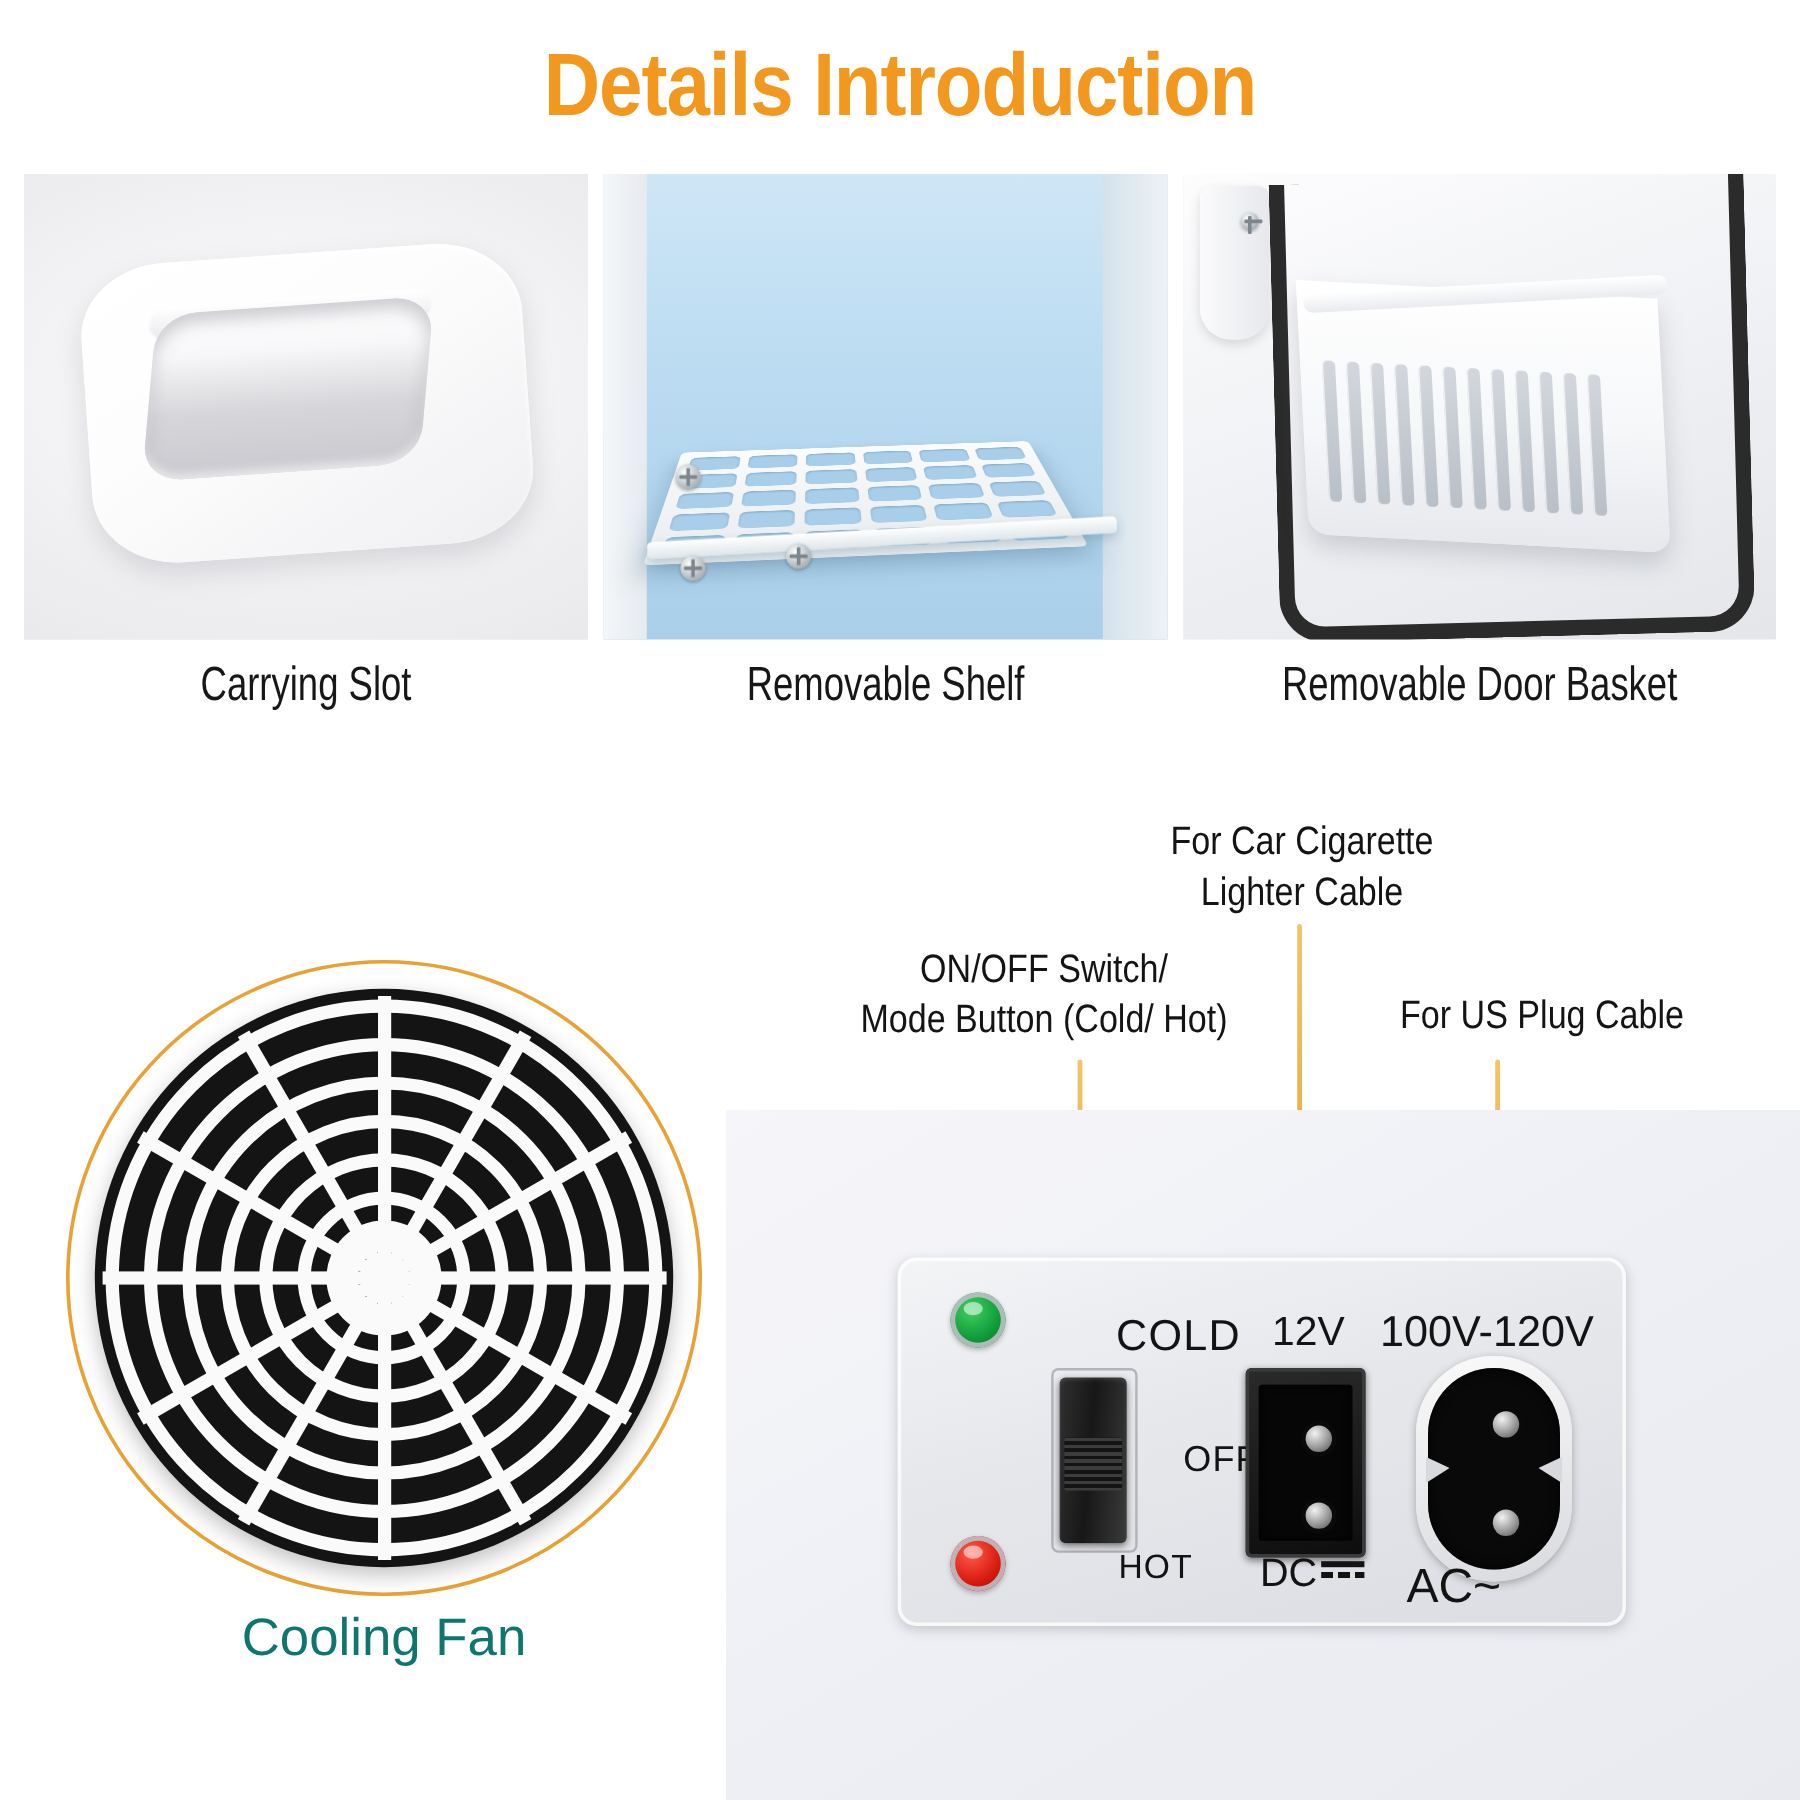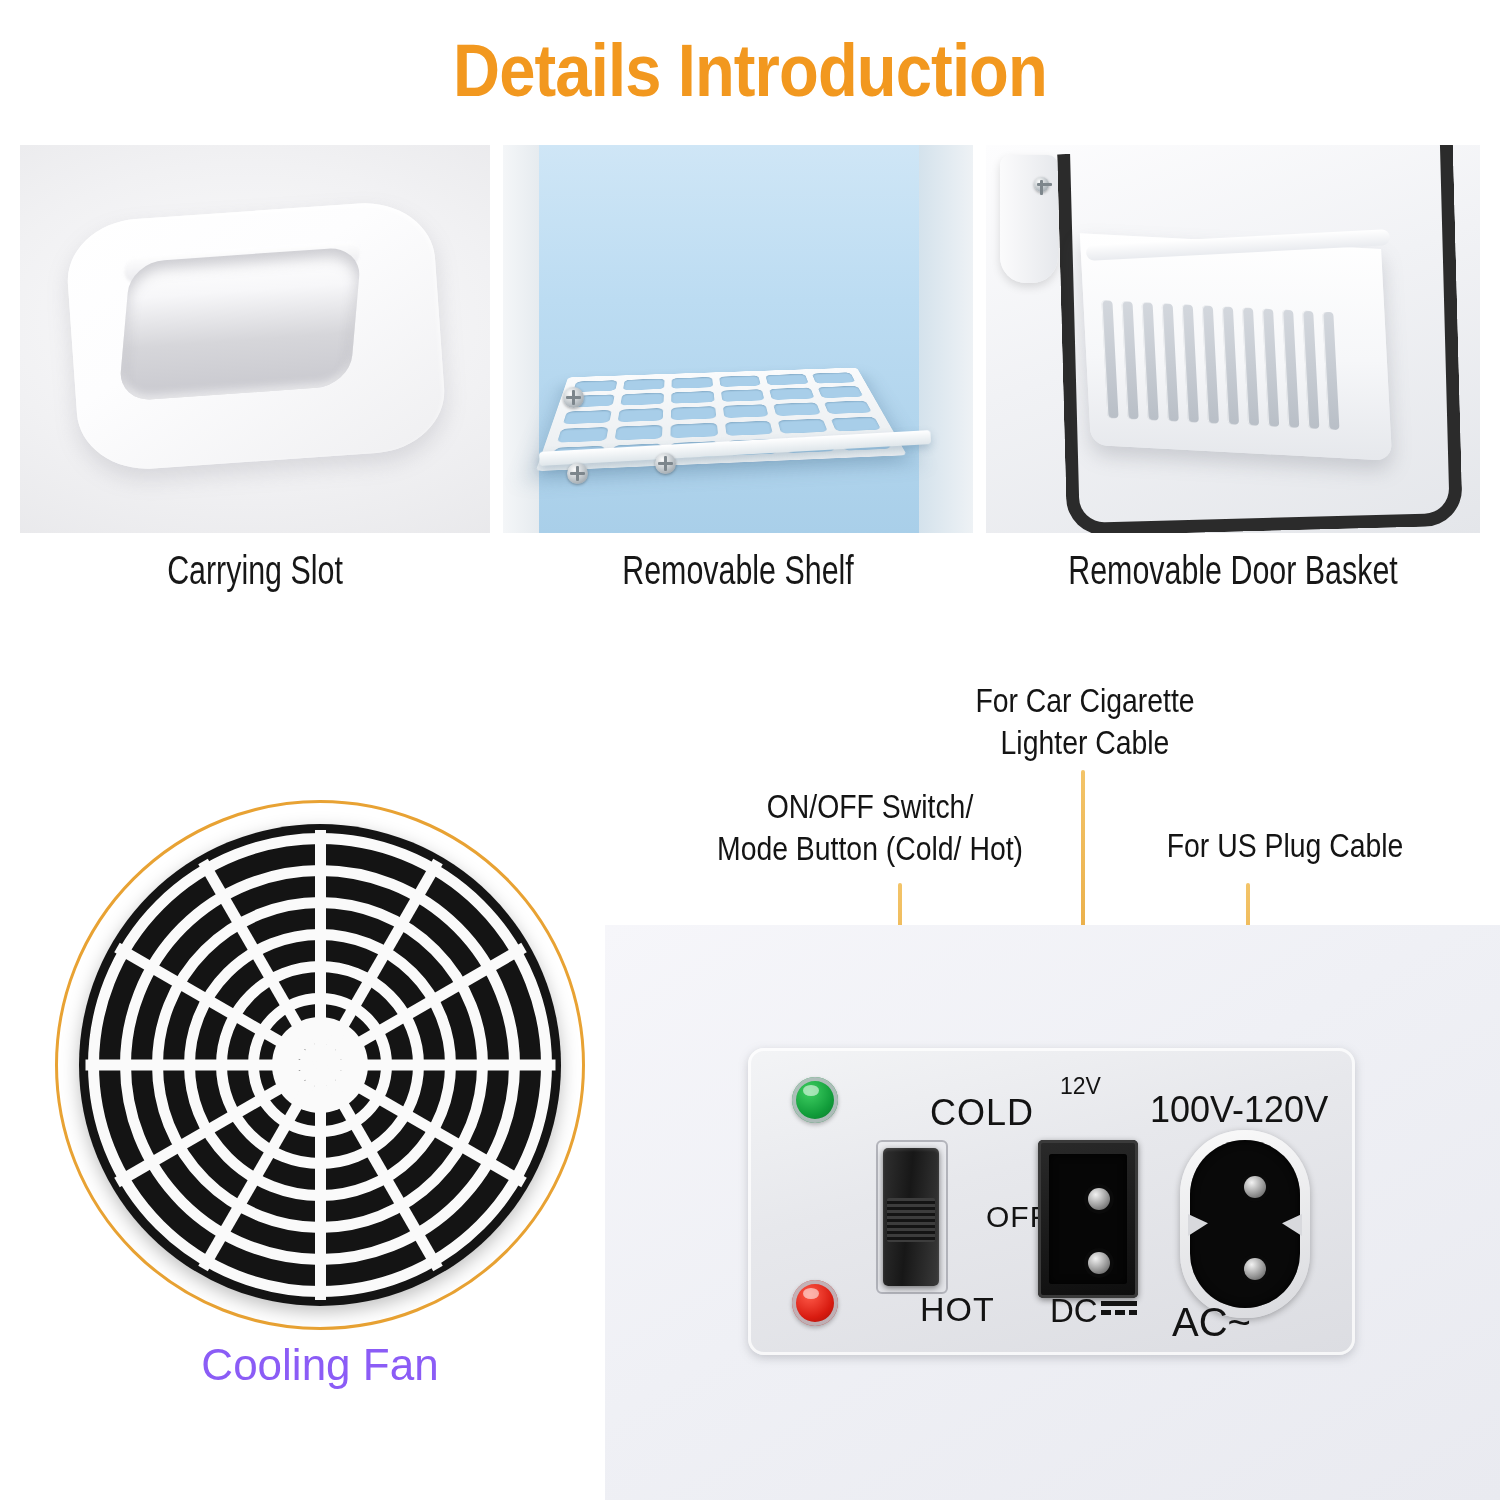--- a/index.html
+++ b/index.html
@@ -175,21 +175,21 @@
     position:absolute;left:50%;top:50%;width:11px;background:#fafafa;
     transform-origin:50% 0;
   }
   .fan-hub{
     position:absolute;left:50%;top:50%;width:44px;height:44px;
     margin:-22px 0 0 -22px;border-radius:50%;background:#141414;
     box-shadow:0 0 0 26px #fafafa;
   }
   .fan-caption{
     position:absolute;left:55px;top:1340px;width:530px;
-    text-align:center;font-size:44px;color:#8b5cf6;
+    text-align:center;font-size:44px;color:#0f766e;
     white-space:nowrap;
   }
 
   
   .anno{
     position:absolute;font-size:33px;color:#141414;line-height:1.26;
     text-align:center;transform:scaleX(.86);white-space:nowrap;
   }
   .anno-switch{left:660px;top:786px;width:420px;}
   .anno-car{left:900px;top:680px;width:370px;}
@@ -246,22 +246,22 @@
     position:absolute;left:128px;top:92px;width:72px;height:154px;
     border-radius:6px;border:2px solid rgba(160,162,170,.75);
     box-sizing:border-box;
   }
   .p-label{
     position:absolute;font-weight:normal;color:#131313;
     font-family:"Liberation Sans", sans-serif;
   }
   .lbl-cold{left:182px;top:44px;font-size:36px;letter-spacing:1px;}
   .lbl-off{left:238px;top:152px;font-size:30px;letter-spacing:1px;}
-  .lbl-hot{left:172px;top:242px;font-size:34px;letter-spacing:1px;}
-  .lbl-12v{left:312px;top:25px;font-size:23px;letter-spacing:0;}
+  .lbl-hot{left:184px;top:242px;font-size:28px;letter-spacing:1px;}
+  .lbl-12v{left:312px;top:43px;font-size:34px;letter-spacing:0;}
   .lbl-100v{left:402px;top:41px;font-size:36px;letter-spacing:0;}
   .lbl-dc{left:302px;top:244px;font-size:33px;}
   .lbl-ac{left:424px;top:252px;font-size:40px;}
   .dc-sym{display:inline-block;vertical-align:3px;margin-left:3px;}
   .dc-sym b{display:block;background:#131313;height:5px;margin-bottom:4px;}
   .dc-sym .d1{width:36px;}
   .dc-sym .d2{width:36px;background:none;
     background-image:linear-gradient(90deg,#131313 0 10px,transparent 10px 14px,#131313 14px 24px,transparent 24px 28px,#131313 28px 36px);}
 
   .sock-dc{

